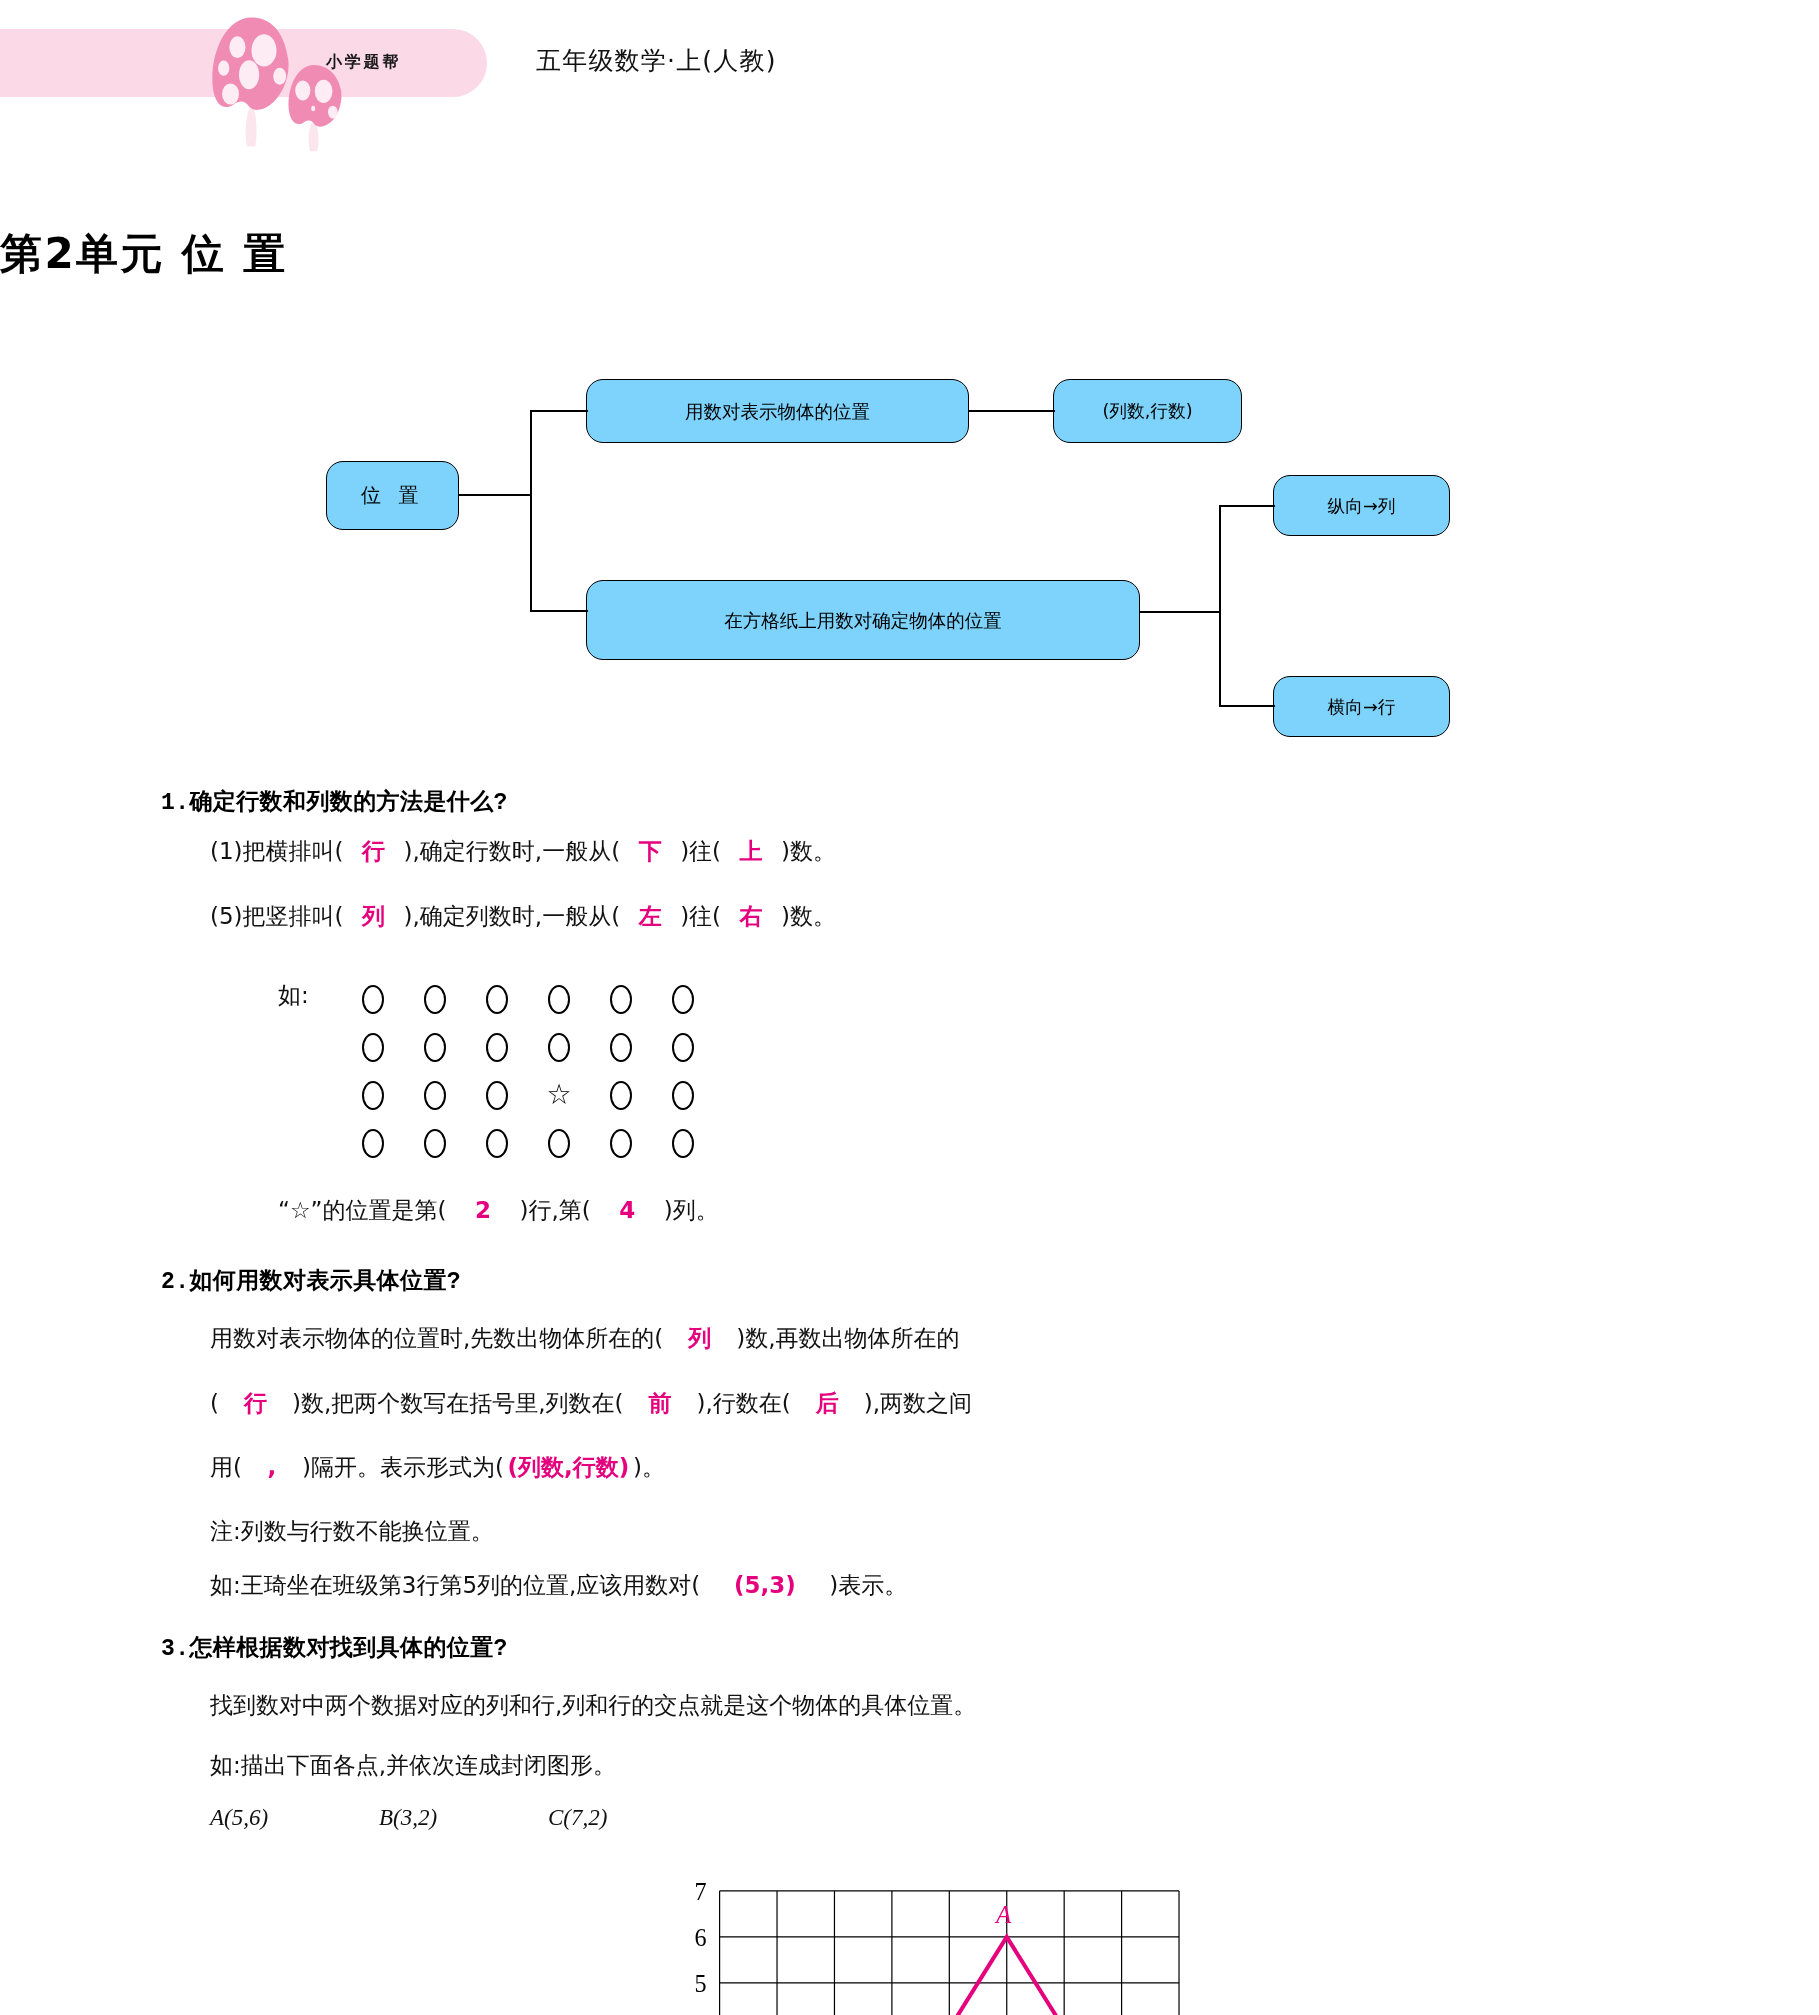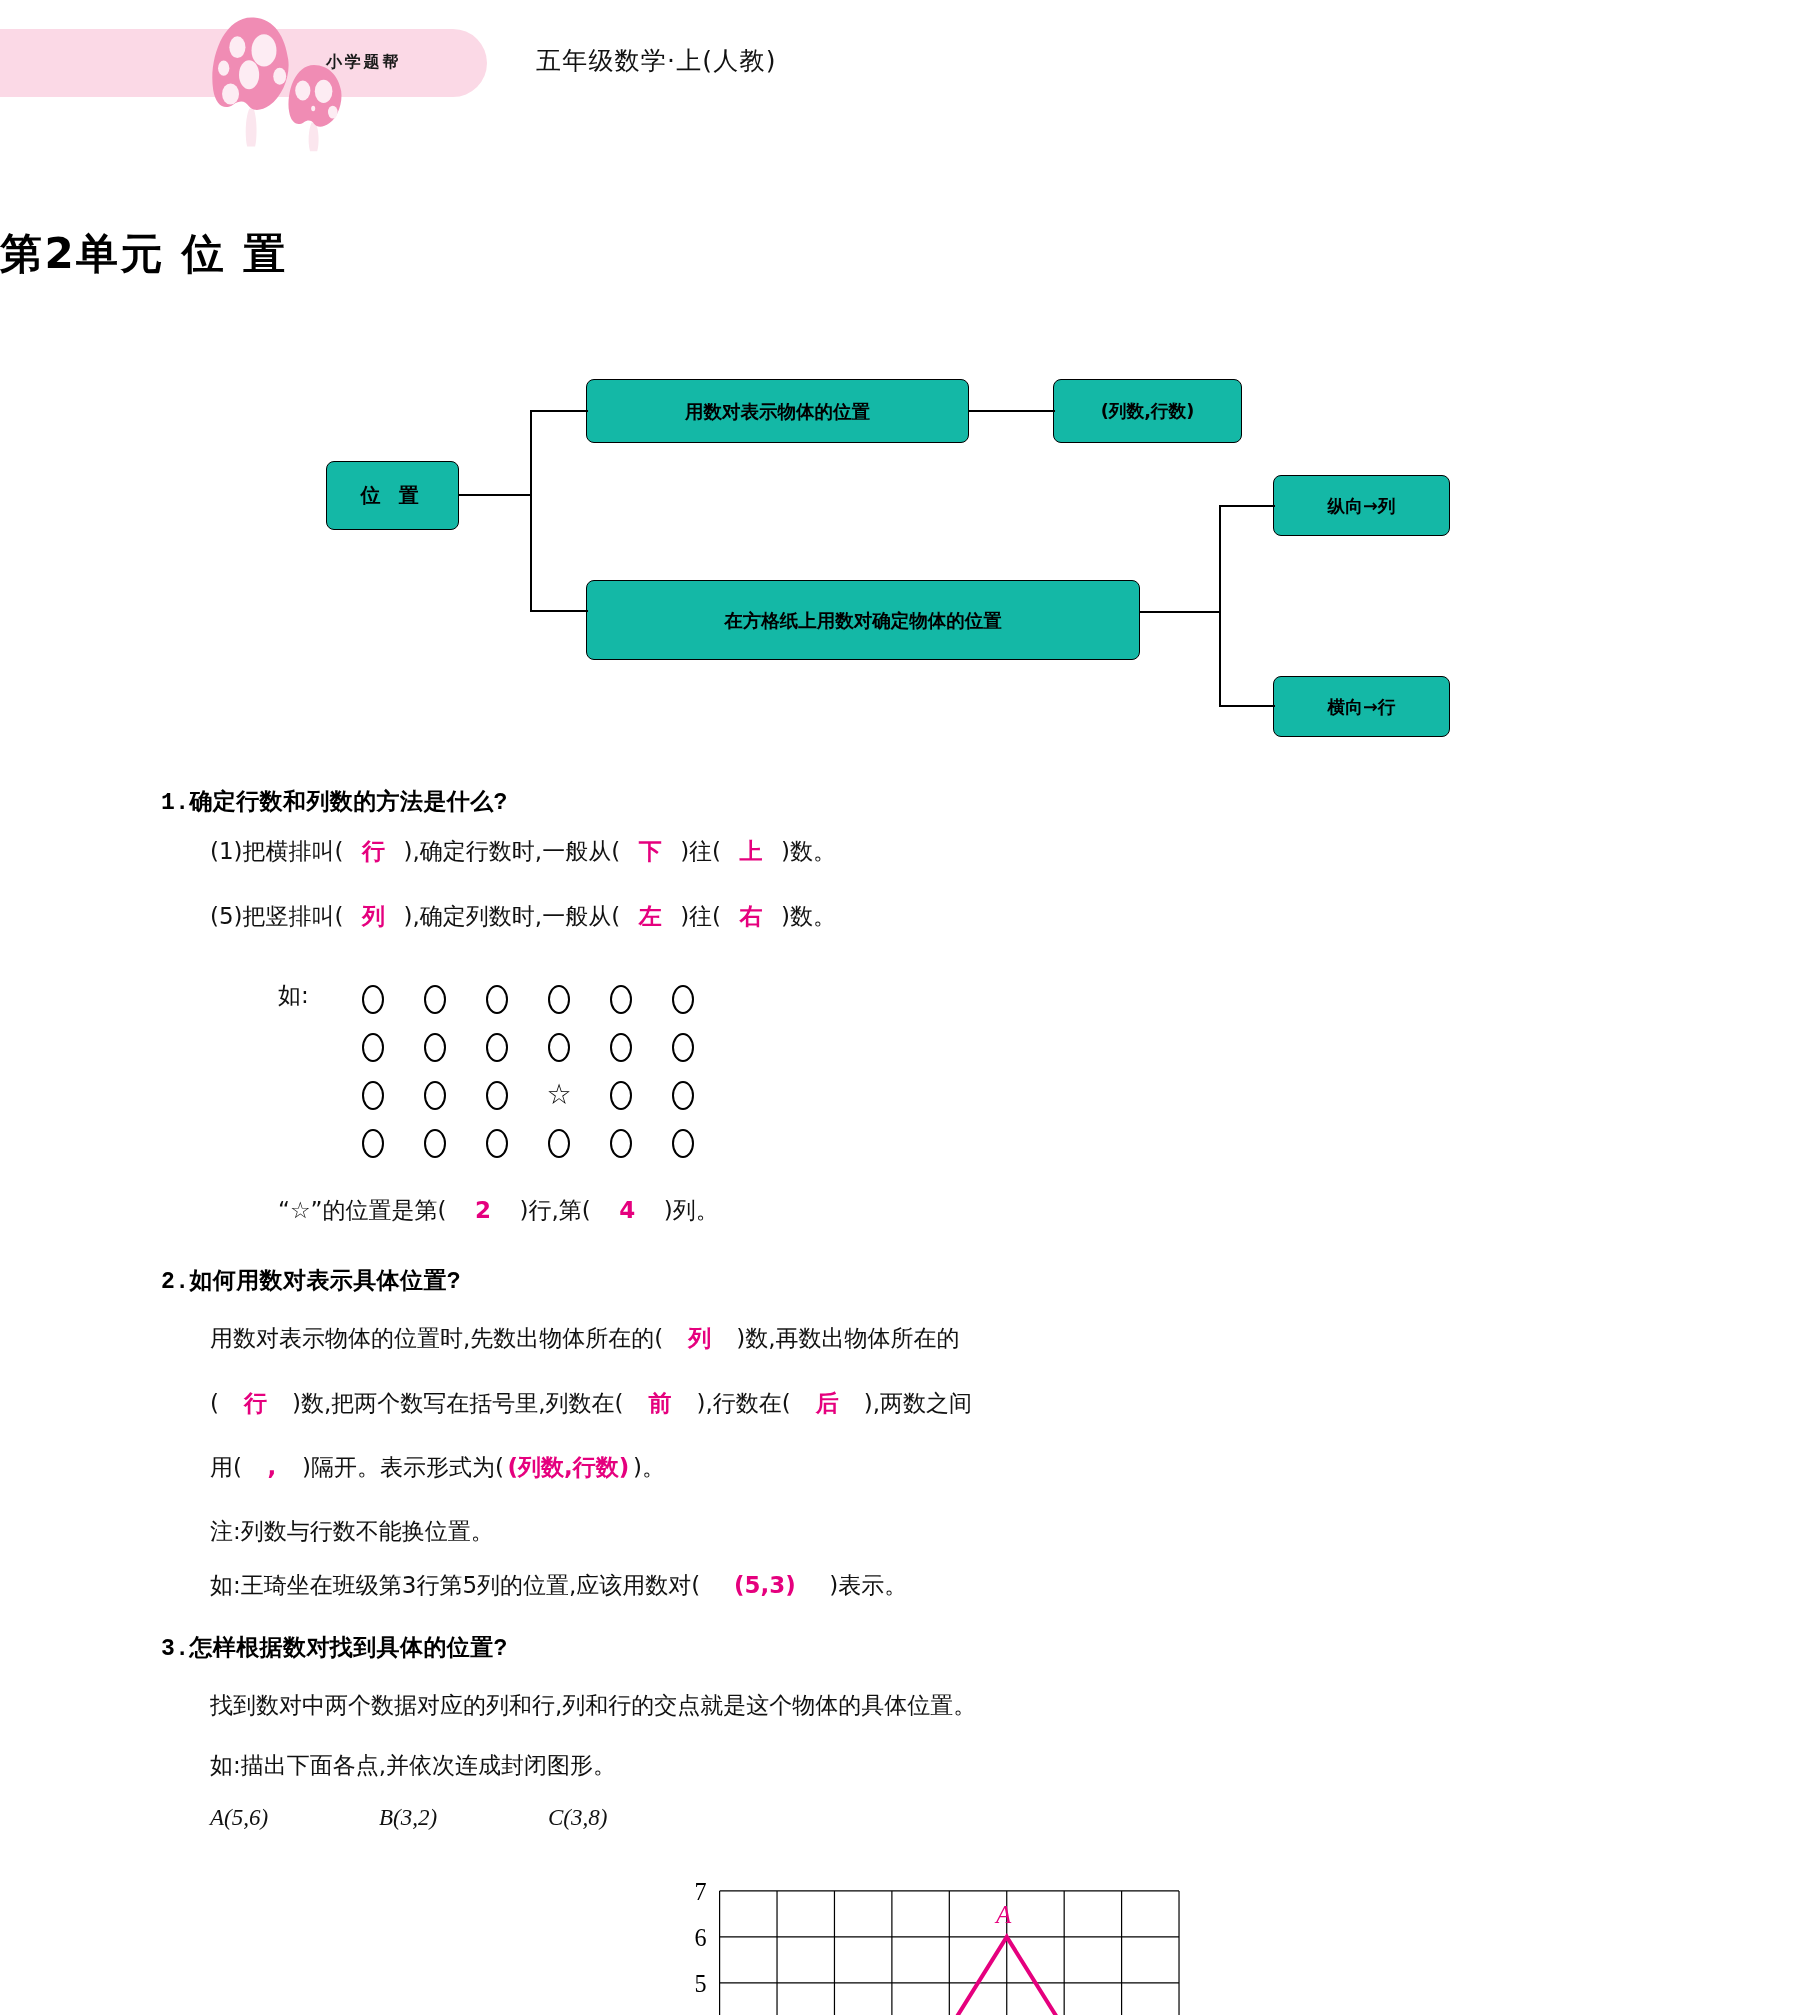--- a/index.html
+++ b/index.html
@@ -30,24 +30,24 @@
   
   #unit-title{
     position:absolute;left:0;top:226px;width:1820px;text-align:left;
     font-size:42px;font-weight:bold;letter-spacing:2.4px;color:#000;
     font-family:"DejaVu Sans","Liberation Sans",sans-serif;
   }
 
   
   #flowchart{position:absolute;left:0;top:351px;width:1820px;height:407px;}
   .fc-box{
-    position:absolute;border:1.6px solid #000;border-radius:8px;background:#14b8a6;
+    position:absolute;border:1.6px solid #000;border-radius:17px;background:#7dd3fc;
     display:flex;align-items:center;justify-content:center;
     font-family:"DejaVu Sans","Liberation Sans",sans-serif;
-    font-size:18.5px;color:#000;box-sizing:border-box;white-space:nowrap;font-weight:bold;
+    font-size:18.5px;color:#000;box-sizing:border-box;white-space:nowrap;
   }
   #fc-root{left:326px;top:461px;width:133px;height:69px;letter-spacing:5.6px;font-size:20px;}
   #fc-b1{left:586px;top:379px;width:383px;height:64px;}
   #fc-b1r{left:1053px;top:379px;width:189px;height:64px;font-size:17.7px;}
   #fc-b2{left:586px;top:580px;width:554px;height:80px;}
   #fc-b2r1{left:1273px;top:475px;width:177px;height:61px;font-size:17.7px;}
   #fc-b2r2{left:1273px;top:676px;width:177px;height:61px;font-size:17.7px;}
   .fc-line{position:absolute;background:#000;}
 
   
@@ -256,21 +256,21 @@
 </div>
 
 <div class="sec-head" style="left:161px;top:1632px;">
   <span>3.</span><span>怎样根据数对找到具体的位置?</span>
 </div>
 
 <div class="body-line" style="left:210px;top:1690px;">找到数对中两个数据对应的列和行,列和行的交点就是这个物体的具体位置。</div>
 <div class="body-line" style="left:210px;top:1750px;">如:描出下面各点,并依次连成封闭图形。</div>
 
 <div class="body-line italic-pts" style="left:210px;top:1805px;">
-  <span class="blank" style="width:169px;text-align:left;">A(5,6)</span><span class="blank" style="width:169px;text-align:left;">B(3,2)</span><span class="blank" style="width:169px;text-align:left;">C(3,8)</span>
+  <span class="blank" style="width:169px;text-align:left;">A(5,6)</span><span class="blank" style="width:169px;text-align:left;">B(3,2)</span><span class="blank" style="width:169px;text-align:left;">C(7,2)</span>
 </div>
 
 <div id="coord-wrap">
   <svg id="coord-svg" width="524" height="403" viewBox="0 0 1300 1000">
       <line x1="118" y1="52" x2="118" y2="850" stroke="#000" stroke-width="3"></line>
       <line x1="260.5" y1="52" x2="260.5" y2="850" stroke="#000" stroke-width="3"></line>
       <line x1="403" y1="52" x2="403" y2="850" stroke="#000" stroke-width="3"></line>
       <line x1="545.5" y1="52" x2="545.5" y2="850" stroke="#000" stroke-width="3"></line>
       <line x1="688" y1="52" x2="688" y2="850" stroke="#000" stroke-width="3"></line>
       <line x1="830.5" y1="52" x2="830.5" y2="850" stroke="#000" stroke-width="3"></line>

